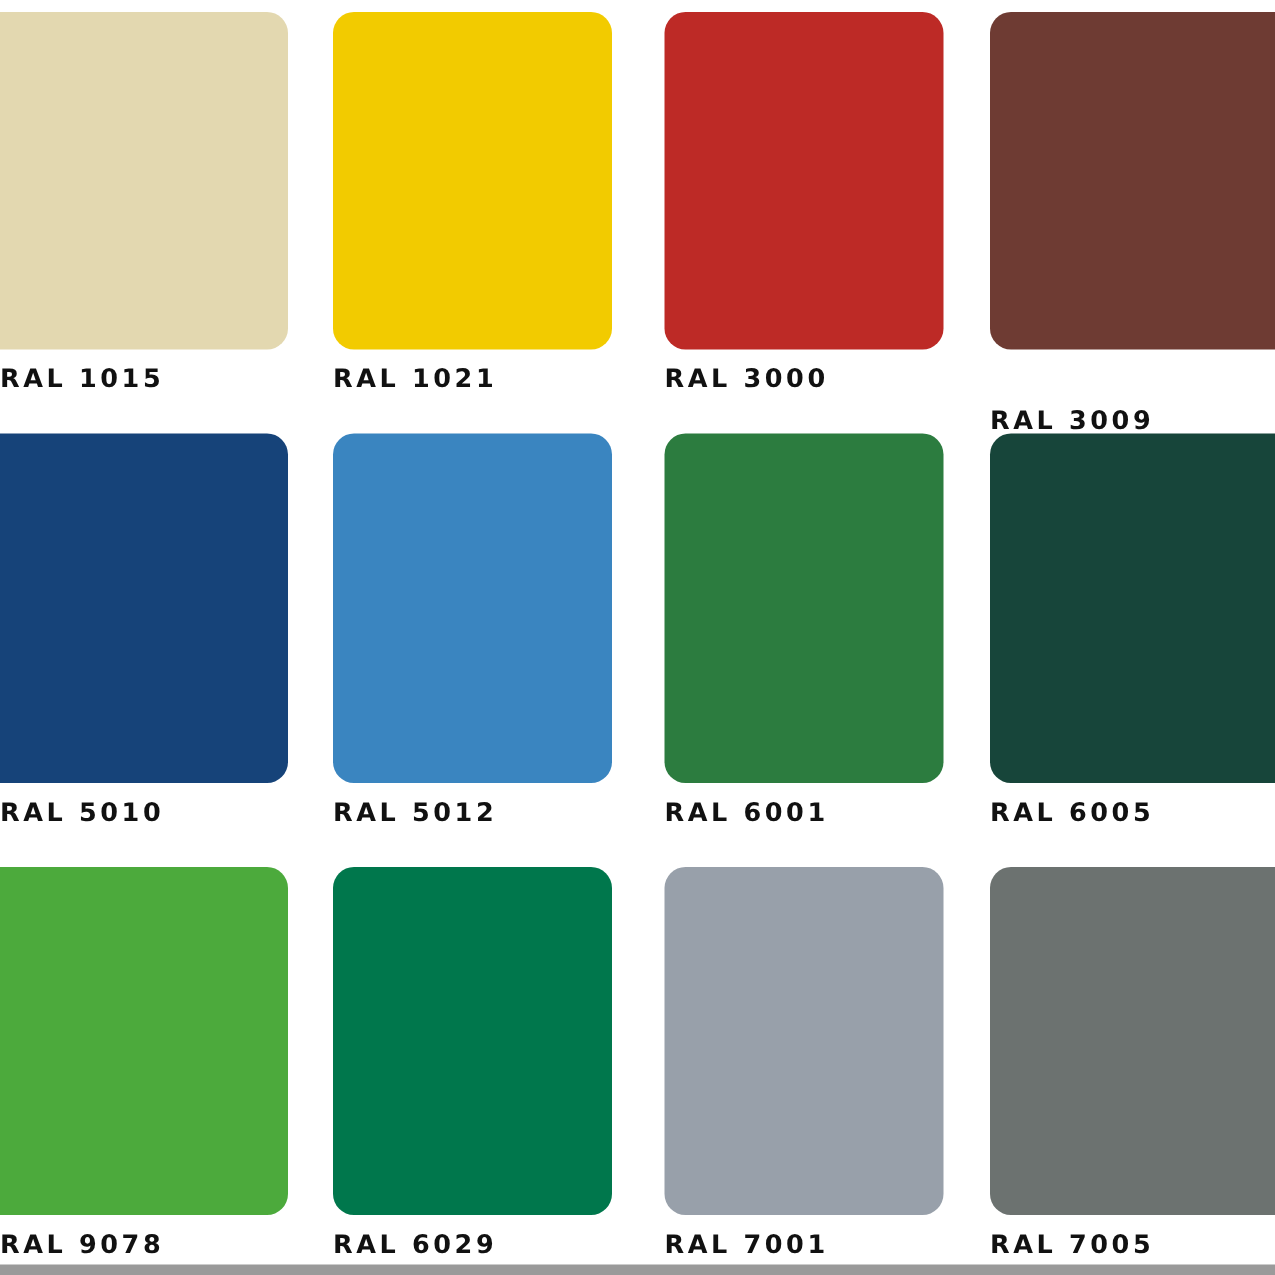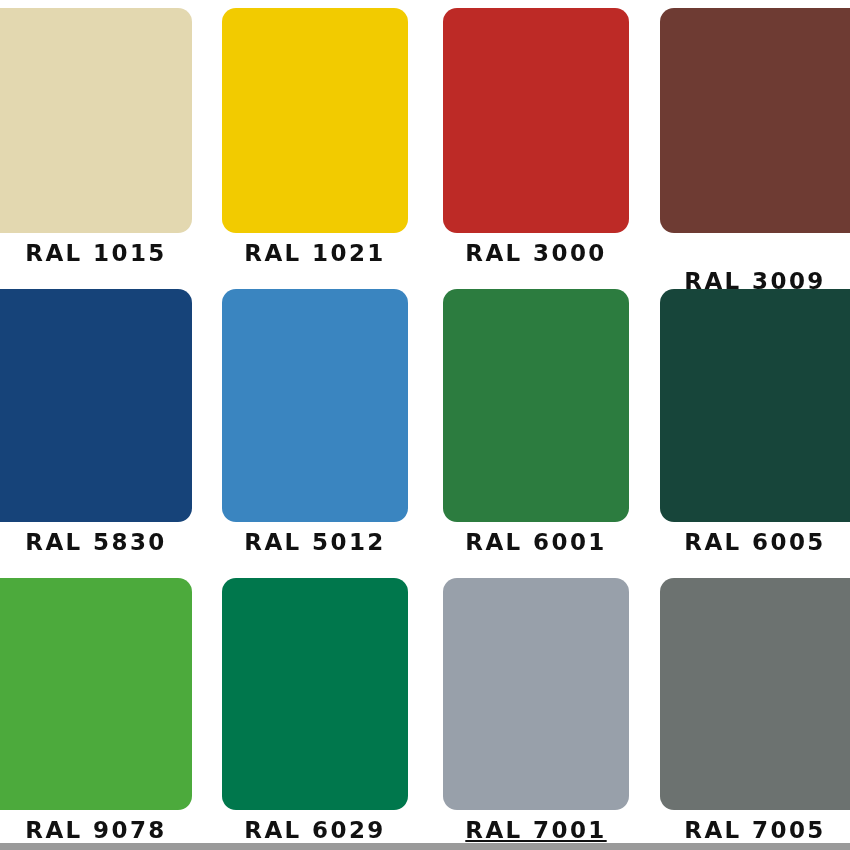--- a/index.html
+++ b/index.html
@@ -45,25 +45,25 @@
     border-bottom-left-radius: 0;
   }
   
   .crop-right .swatch-chip {
     border-top-right-radius: 0;
     border-bottom-right-radius: 0;
   }
 
   .swatch-label {
     position: absolute;
-    text-align: center;
+    text-align: left;
     color: #111111;
     font-family: "DejaVu Sans", sans-serif;
     font-weight: 700;
-    font-size: 23px;
+    font-size: 17px;
     letter-spacing: 2.4px;
     line-height: 24px;
     white-space: nowrap;
   }
 
   .bottom-bar {
     position: absolute;
     left: 0;
     width: 850px;
     background: #9a9a9a;
@@ -86,21 +86,21 @@
         <div class="swatch-chip" style="background: rgb(189, 42, 38);"></div>
       </div>
       <div class="swatch-label" style="left: 443px; top: 241px; width: 186px;">RAL 3000</div>
       <div class="swatch-cell crop-right" style="left: 660px; top: 8px; width: 190px; height: 225px;">
         <div class="swatch-chip" style="background: rgb(110, 59, 51);"></div>
       </div>
       <div class="swatch-label" style="left: 660px; top: 241px; width: 190px; margin-top: 28px;">RAL 3009</div>
       <div class="swatch-cell crop-left" style="left: 0px; top: 289px; width: 192px; height: 233px;">
         <div class="swatch-chip" style="background: rgb(22, 67, 121);"></div>
       </div>
-      <div class="swatch-label" style="left: 0px; top: 530px; width: 192px;">RAL 5830</div>
+      <div class="swatch-label" style="left: 0px; top: 530px; width: 192px;">RAL 5010</div>
       <div class="swatch-cell" style="left: 222px; top: 289px; width: 186px; height: 233px;">
         <div class="swatch-chip" style="background: rgb(58, 133, 192);"></div>
       </div>
       <div class="swatch-label" style="left: 222px; top: 530px; width: 186px;">RAL 5012</div>
       <div class="swatch-cell" style="left: 443px; top: 289px; width: 186px; height: 233px;">
         <div class="swatch-chip" style="background: rgb(44, 124, 63);"></div>
       </div>
       <div class="swatch-label" style="left: 443px; top: 530px; width: 186px;">RAL 6001</div>
       <div class="swatch-cell crop-right" style="left: 660px; top: 289px; width: 190px; height: 233px;">
         <div class="swatch-chip" style="background: rgb(23, 69, 58);"></div>
@@ -110,20 +110,20 @@
         <div class="swatch-chip" style="background: rgb(76, 170, 60);"></div>
       </div>
       <div class="swatch-label" style="left: 0px; top: 818px; width: 192px;">RAL 9078</div>
       <div class="swatch-cell" style="left: 222px; top: 578px; width: 186px; height: 232px;">
         <div class="swatch-chip" style="background: rgb(0, 119, 76);"></div>
       </div>
       <div class="swatch-label" style="left: 222px; top: 818px; width: 186px;">RAL 6029</div>
       <div class="swatch-cell" style="left: 443px; top: 578px; width: 186px; height: 232px;">
         <div class="swatch-chip" style="background: rgb(152, 160, 170);"></div>
       </div>
-      <div class="swatch-label" style="left: 443px; top: 818px; width: 186px; text-decoration: underline;">RAL 7001</div>
+      <div class="swatch-label" style="left: 443px; top: 818px; width: 186px;">RAL 7001</div>
       <div class="swatch-cell crop-right" style="left: 660px; top: 578px; width: 190px; height: 232px;">
         <div class="swatch-chip" style="background: rgb(108, 114, 112);"></div>
       </div>
       <div class="swatch-label" style="left: 660px; top: 818px; width: 190px;">RAL 7005</div>
     </div>
   <div class="bottom-bar" style="top: 843px; height: 7px; background: rgb(154, 154, 154);"></div>
 </div>
 
 </body></html>

